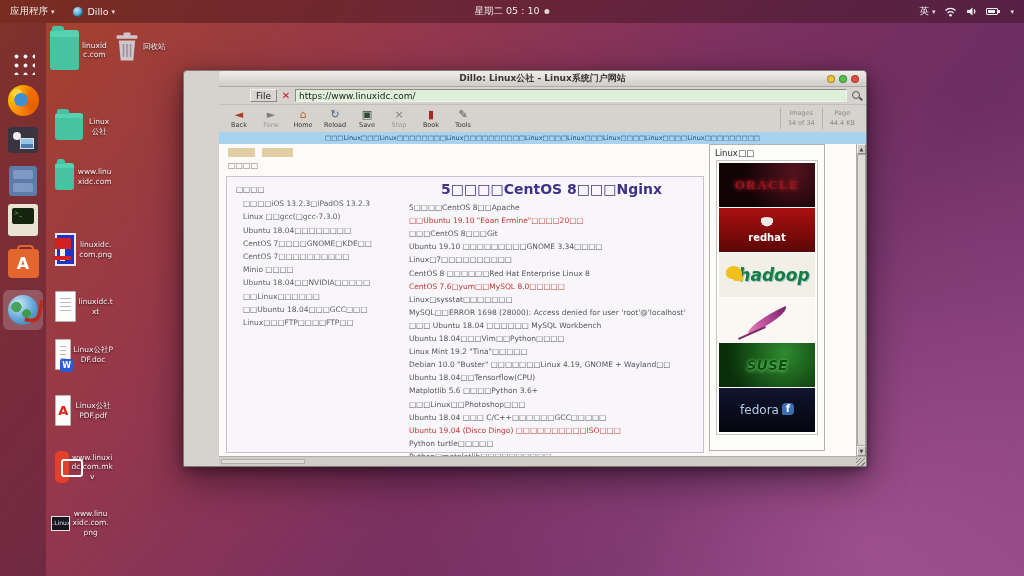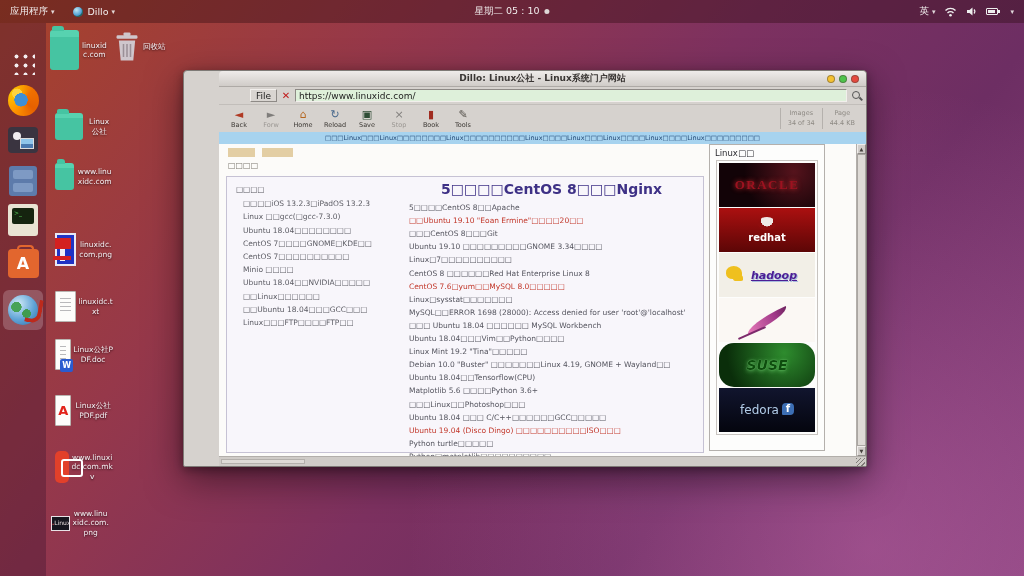--- a/index.html
+++ b/index.html
@@ -168,29 +168,29 @@
   .tile-oracle { background:radial-gradient(circle at 78% 20%, #55131c, #120307 60%); }
   .tile-oracle .tlabel { font-family:"Liberation Serif","DejaVu Serif",serif; color:#9c1220;
     font-weight:bold; font-size:13px; letter-spacing:1.5px; text-shadow:0 0 5px #e03030; }
   .tile-redhat { background:linear-gradient(#ab1010, #5c0606); flex-direction:column; gap:2px; }
   .tile-redhat::before { content:""; width:18px; height:13px; border-radius:50% 50% 46% 46%;
     background:radial-gradient(circle at 50% 26%, #efe9e6 0 46%, #8f0d0d 47%); }
   .tile-redhat .tlabel { color:#fff; font-weight:bold; font-size:10px; }
   .tile-hadoop { background:#f2efe7; }
   .tile-hadoop::before { content:""; position:absolute; left:7px; top:13px; width:16px; height:13px;
     background:#efc01e; border-radius:65% 70% 45% 55%; box-shadow:4px 5px 0 -3px #efc01e; }
-  .tile-hadoop .tlabel { margin-left:14px; color:#4c1d95; font-style:italic; font-weight:bold;
-    font-size:11px; text-shadow:1px 1px 0 #a8bcdc;text-decoration:underline; }
+  .tile-hadoop .tlabel { margin-left:14px; color:#15803d; font-style:italic; font-weight:bold;
+    font-size:17px; text-shadow:1px 1px 0 #a8bcdc; }
   .tile-apache { background:#fbf8f4; }
   .tile-apache::before { content:""; width:46px; height:11px;
     background:linear-gradient(90deg, #e87cba, #a03888 70%, #6e2460); border-radius:100% 0 100% 0;
     transform:rotate(-24deg); }
   .tile-apache::after { content:""; position:absolute; left:18px; bottom:8px; width:30px; height:2px;
     background:#7c2a6c; transform:rotate(-24deg); border-radius:2px; }
-  .tile-suse { background:radial-gradient(circle at 68% 22%, #2e8c2e, #0a2e0a 78%);border-radius:15px; }
+  .tile-suse { background:radial-gradient(circle at 68% 22%, #2e8c2e, #0a2e0a 78%); }
   .tile-suse .tlabel { color:#0e4d0e; font-weight:bold; font-style:italic; font-size:14px;
     text-shadow:0 1px 4px #63c463, 0 0 1px #9cf09c; }
   .tile-fedora { background:linear-gradient(#11152e, #04050e); }
   .tile-fedora .tlabel { color:#b2cce8; font-size:12px; }
   .tile-fedora .tlabel::after { content:"f"; display:inline-block; margin-left:3px; width:12px; height:12px;
     background:#3c6eb4; color:#fff; border-radius:4px 4px 4px 1px; font-weight:bold; font-size:10px;
     line-height:12px; text-align:center; vertical-align:2px; }
 
   .vscroll { position:absolute; right:0; top:0; bottom:0; width:10px; background:#d8d4d0;
     border-left:1px solid #b2aeaa; }

